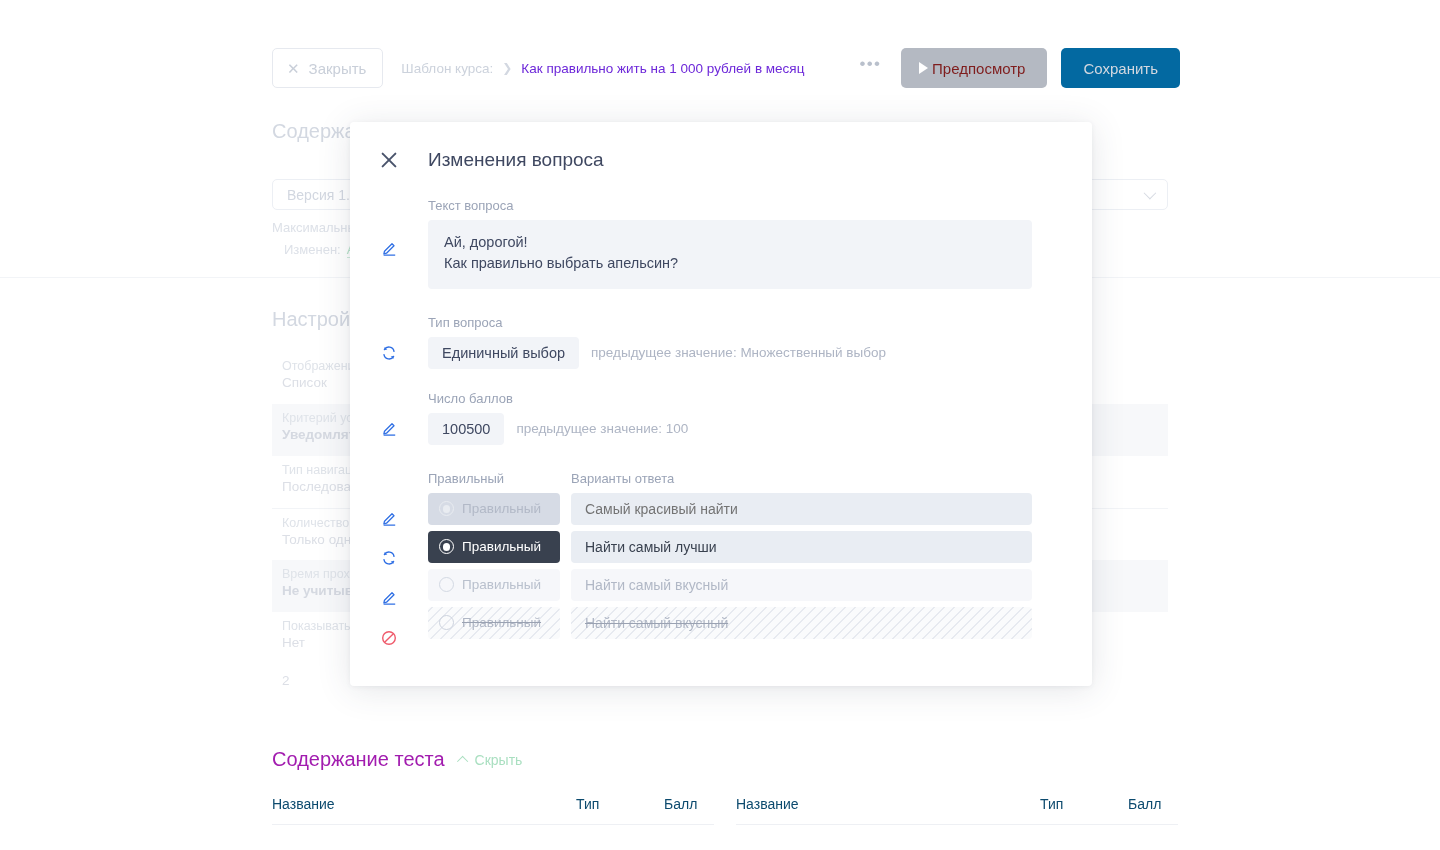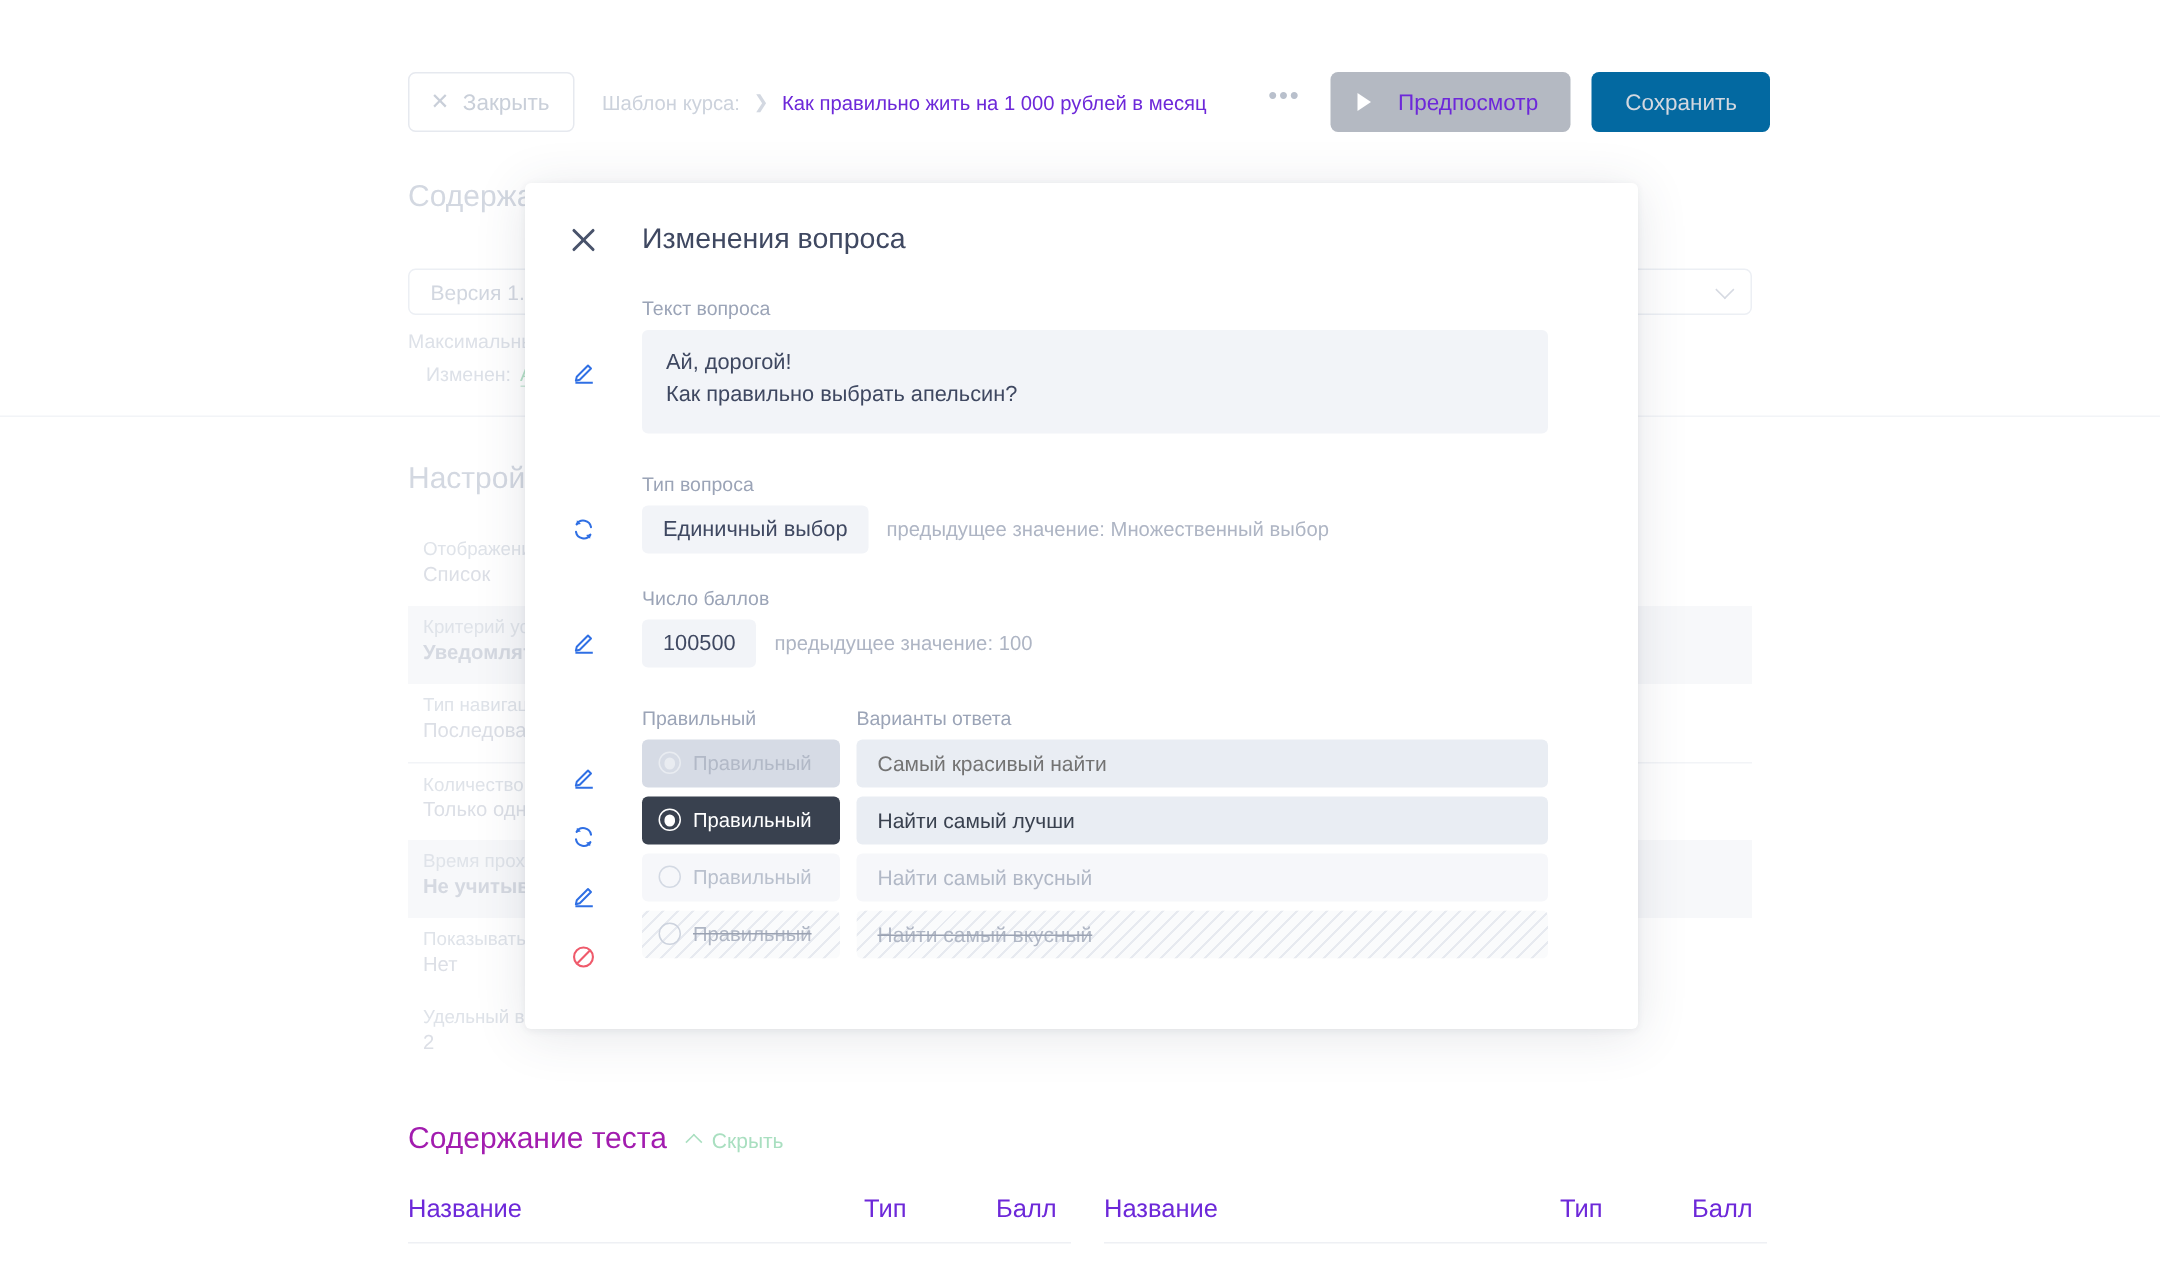--- a/index.html
+++ b/index.html
@@ -69,23 +69,23 @@
     line-height: 1;
     padding: 4px 6px;
     transform: translateY(-5px);
     user-select: none;
   }
   .btn-preview {
     height: 40px;
     padding: 0 22px 0 18px;
     border-radius: 5px;
     background: #b4b9c2;
-    color: #6d28d9;
+    color: #7f1d1d;
     font-size: 15px;
-    display: flex; align-items: center; gap: 18px;
+    display: flex; align-items: center; gap: 4px;
     white-space: nowrap;
   }
   .play-glyph {
     width: 0; height: 0;
     border-left: 9px solid #ffffff;
     border-top: 6px solid transparent;
     border-bottom: 6px solid transparent;
     display: inline-block;
   }
   .btn-save {
@@ -188,21 +188,21 @@
 
   .test-tables {
     position: absolute; left: 272px; top: 796px;
     width: 906px;
     display: flex;
     gap: 22px;
   }
   .test-table { width: 442px; }
   .tt-head {
     display: flex;
-    font-size: 17px; color: #6d28d9;
+    font-size: 14px; color: #0c4a6e;
     padding-bottom: 12px;
   }
   .tt-head .c-name { flex: 1; }
   .tt-head .c-type { width: 88px; }
   .tt-head .c-score { width: 50px; text-align: left; }
   .tt-rule { height: 1px; background: #eef0f4; }
 
   
   #modal-overlay {
     position: absolute; inset: 0;
@@ -463,24 +463,20 @@
         <div class="st-cell"></div>
       </div>
       <div class="st-row">
         <div class="st-cell">
           <span class="st-label">Показывать</span>
           <span class="st-value">Нет</span>
         </div>
         <div class="st-cell"></div>
       </div>
       <div class="st-row">
-        <div class="st-cell">
-          <span class="st-label">Удельный в</span>
-          <span class="st-value">2</span>
-        </div>
         <div class="st-cell">
           <span class="st-label"></span>
           <span class="st-value">2</span>
         </div>
       </div>
     </div>
 
     <div class="sec-test-head">
       <span class="title">Содержание теста</span>
       <span class="hide-toggle">

